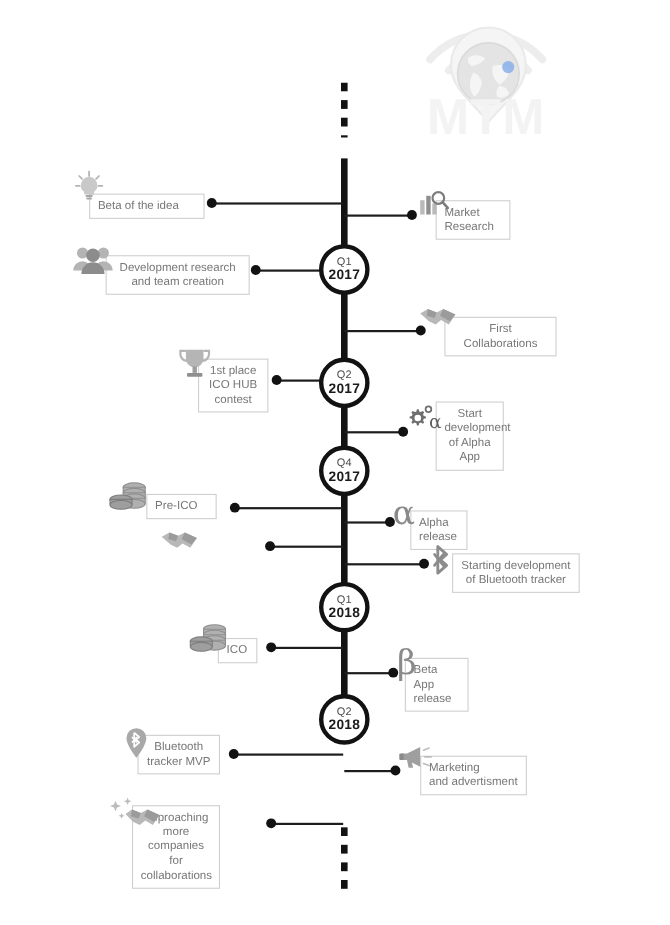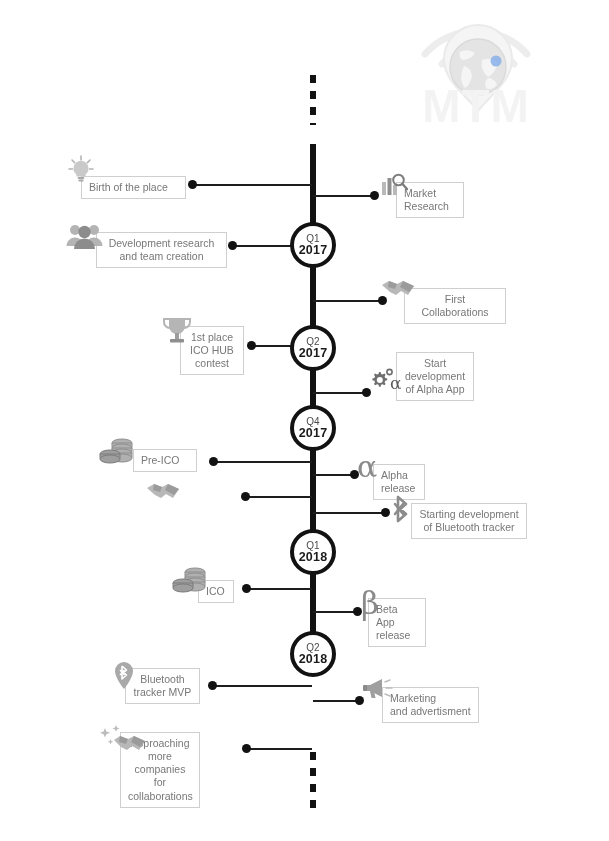--- a/index.html
+++ b/index.html
@@ -18,21 +18,21 @@
 
   #timeline-root {
     position: absolute;
     left: 0; top: 0;
     width: 609px; height: 841px;
   }
 
   
   .watermark {
     position: absolute;
-    left: 402px; top: 2px;
+    left: 368px; top: 2px;
     width: 180px; height: 140px;
     opacity: 0.9;
     pointer-events: none;
     text-decoration: underline;
   }
 
   
   .spine {
     position: absolute;
     left: 310px;
@@ -186,21 +186,21 @@
           <line x1="6" y1="7" x2="8.6" y2="9.6"></line>
         <line x1="24" y1="7" x2="21.4" y2="9.6"></line>
           <line x1="3" y1="16" x2="6.5" y2="16"></line>
         <line x1="27" y1="16" x2="23.5" y2="16"></line>
       </g>
       <path d="M15 8 a7.5 7.5 0 0 1 4.6 13.4 v2.1 h-9.2 v-2.1 A7.5 7.5 0 0 1 15 8z" fill="#c9c9c9"></path>
       <rect x="11.6" y="24" width="6.8" height="2" rx="1" fill="#a8a8a8"></rect>
       <rect x="12.4" y="26.6" width="5.2" height="1.8" rx="0.9" fill="#a8a8a8"></rect>
     </svg>
   </div>
-  <div class="card left" style="left:81px; top:176px; width:105px">Birth of the place</div>
+  <div class="card left" style="left:81px; top:176px; width:105px">Beta of the idea</div>
 
   <div class="branch" style="left:313px; width:61px; top:195px"></div>
   <div class="dot" style="left:374px; top:195px"></div>
   <div class="ic" style="left:380px; top:172px">
     <svg width="30" height="26" viewBox="0 0 30 26">
       <rect x="2" y="10" width="4" height="13" fill="#b9b9b9"></rect>
       <rect x="7.5" y="6" width="4" height="17" fill="#8f8f8f"></rect>
       <rect x="13" y="13" width="4" height="10" fill="#b9b9b9"></rect>
       <circle cx="18.5" cy="8" r="5.3" fill="none" stroke="#7d7d7d" stroke-width="2"></circle>
       <line x1="22.3" y1="11.8" x2="27" y2="17" stroke="#7d7d7d" stroke-width="2.4" stroke-linecap="round"></line>
@@ -256,21 +256,21 @@
   <div class="ic" style="left:370px; top:368px">
     <svg width="34" height="24" viewBox="0 0 34 24">
       <g fill="#6f6f6f">
         <path d="M9 4 l1.6 .0 .5 2 1.5 .6 1.8 -1 1.2 1.2 -1 1.8 .6 1.5 2 .5 0 1.6 -2 .5 -.6 1.5 1 1.8 -1.2 1.2 -1.8 -1 -1.5 .6 -.5 2 -1.6 0 -.5 -2 -1.5 -.6 -1.8 1 -1.2 -1.2 1 -1.8 -.6 -1.5 -2 -.5 0 -1.6 2 -.5 .6 -1.5 -1 -1.8 1.2 -1.2 1.8 1 1.5 -.6z"></path>
       </g>
       <circle cx="9.8" cy="12" r="3" fill="#ffffff"></circle>
       <circle cx="19.5" cy="4" r="2.6" fill="none" stroke="#6f6f6f" stroke-width="1.6"></circle>
       <text x="20" y="21" font-family="DejaVu Serif, serif" font-size="17" fill="#5e5e5e">α</text>
     </svg>
   </div>
-  <div class="card center" style="left:396px; top:352px; width:78px">Start
+  <div class="card center" style="left:396px; top:365px; width:62px">Start
 development
 of Alpha App</div>
 
   <div class="branch" style="left:213px; width:99px; top:461px"></div>
   <div class="dot" style="left:213px; top:461px"></div>
   <div class="ic" style="left:98px; top:437px">
     <svg width="40" height="32" viewBox="0 0 40 32">
       <g fill="#b0b0b0" stroke="#8f8f8f" stroke-width="1">
         <ellipse cx="24" cy="6" rx="10" ry="4"></ellipse>
         <path d="M14 6 v4 a10 4 0 0 0 20 0 V6z"></path>

